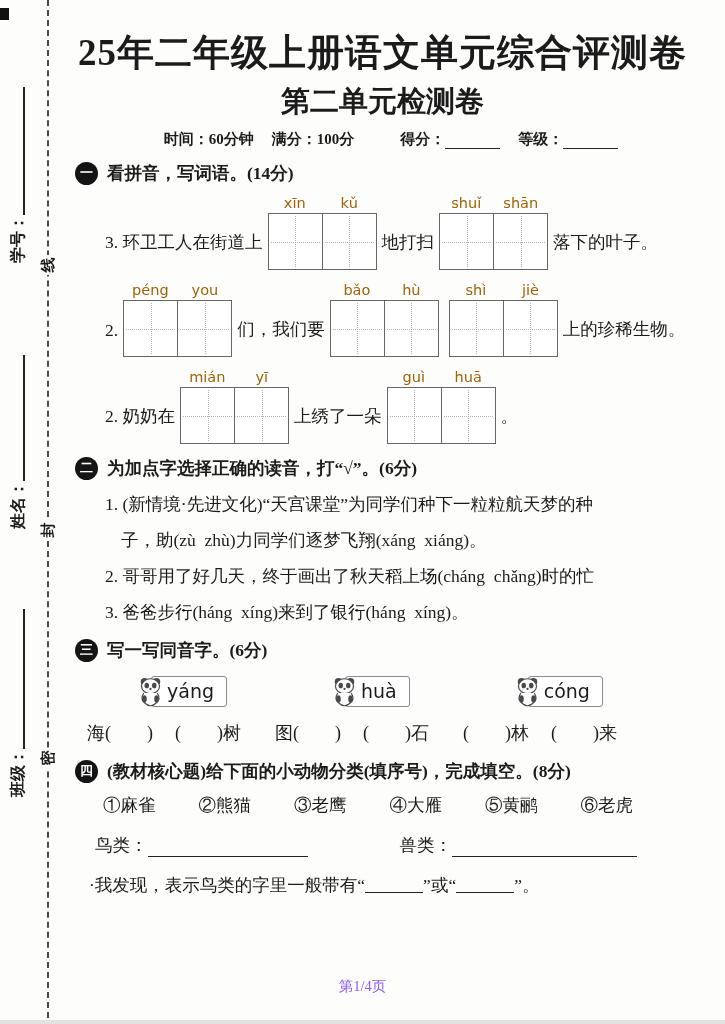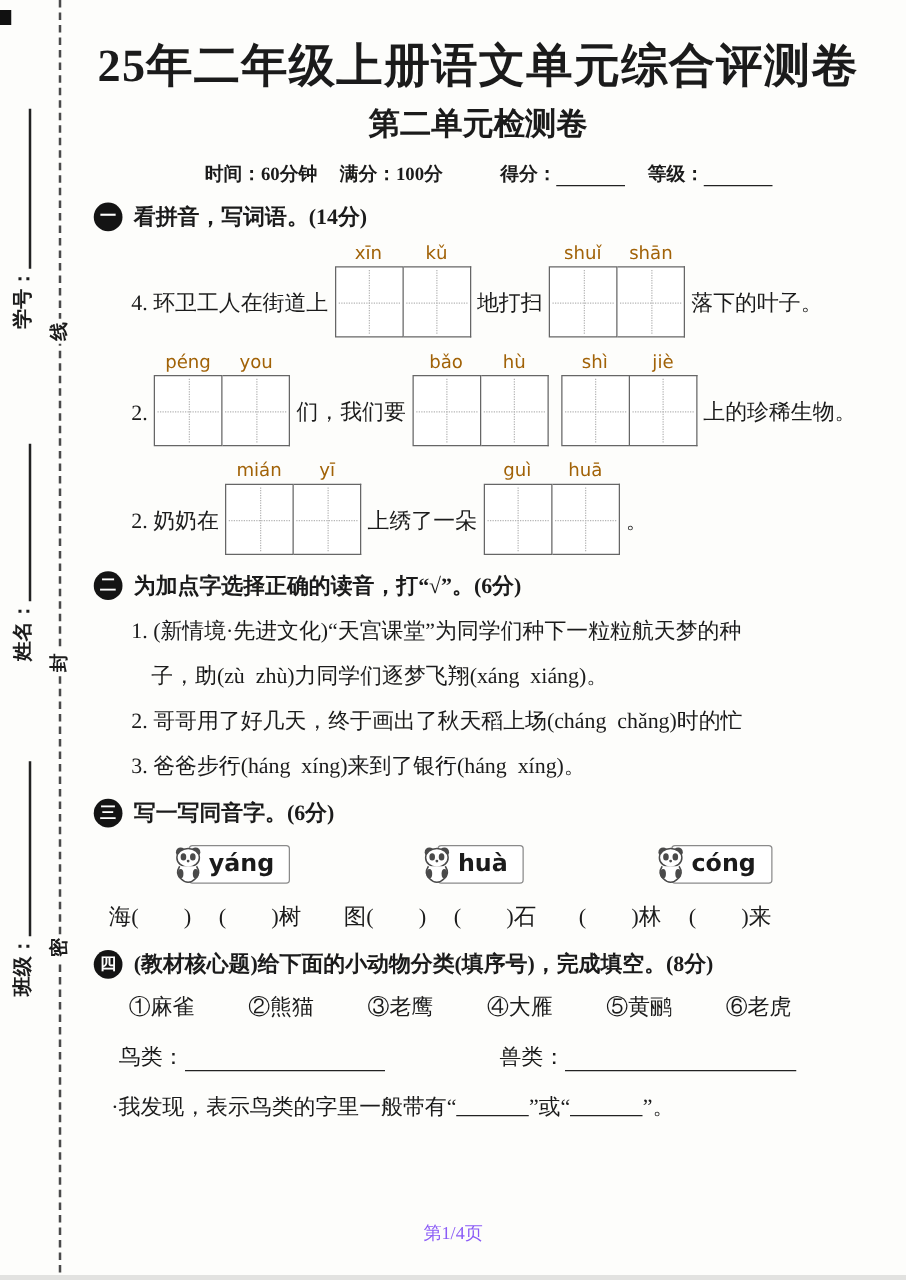--- a/index.html
+++ b/index.html
@@ -23,21 +23,21 @@
   .seal-char {
     position:absolute; left:38px; width:20px; height:20px; line-height:20px;
     text-align:center; transform:rotate(-90deg); background:#fdfdfb;
     font-size:15px; font-weight:bold;
   }
 
   
   .title { position:absolute; top:28px; left:55px; width:655px; text-align:center;
            font-size:37px; font-weight:bold; letter-spacing:1px; }
   .subtitle { position:absolute; top:82px; left:55px; width:655px; text-align:center;
-              font-size:25px; font-weight:bold; }
+              font-size:29px; font-weight:bold; }
   .info-row { position:absolute; top:130px; left:75px; width:632px;
               display:flex; justify-content:center; align-items:flex-end;
               font-size:15px; font-weight:bold; white-space:nowrap; }
   .info-row .gap-s { width:18px; } .info-row .gap-l { width:46px; }
   .blank { display:inline-block; border-bottom:1.6px solid #222; height:1em; vertical-align:-2px; }
   .w55 { width:55px; } .w60 { width:58px; } .w160 { width:160px; } .w185 { width:185px; }
 
   
   .content { position:absolute; left:75px; top:161px; width:634px; }
   .sec-header { display:flex; align-items:center; gap:9px; font-weight:bold; font-size:17.5px; margin-top:0; }
@@ -58,21 +58,21 @@
   .cell::after  { content:""; position:absolute; top:2px; bottom:2px; left:50%; border-left:1.3px dotted #b5b5b5; }
 
   
   .line { margin:0; padding-left:30px; font-size:17.5px; line-height:36px; white-space:nowrap; }
   .cont { padding-left:46px; }
   .dot-under { position:relative; }
   .dot-under::after { content:"\2022"; position:absolute; left:50%; bottom:-0.52em;
                       transform:translateX(-50%); font-size:0.62em; color:#111; }
 
   
-  .tags-row { display:flex; padding-left:62px; margin:14px 0 4px 0;font-weight:bold; }
+  .tags-row { display:flex; padding-left:62px; margin:14px 0 4px 0; }
   .tag { display:flex; align-items:center; }
   .tag + .tag { margin-left:104px; }
   .panda { flex:0 0 auto; position:relative; z-index:2; }
   .tag-box { border:1.5px solid #8a8a8a; border-radius:3px; background:#fff;
              padding:0 12px 1px 15px; margin-left:-13px;
              font-family:"DejaVu Sans","Liberation Sans",sans-serif; font-size:19px; line-height:28px; }
   .hblanks { display:flex; padding-left:12px; margin-top:14px; font-size:18px; white-space:nowrap; }
   .hblanks span + span { margin-left:22px; }
   .hblanks .cluster-gap { margin-left:34px; }
 
@@ -124,21 +124,21 @@
   </div>
 
   <div class="content">
 
     <div class="sec-header">
       <span class="badge">一</span>
       <span>看拼音，写词语。(14分)</span>
     </div>
 
     <div class="wrow" style="margin-top:8px;">
-      <span class="qtext">4. 环卫工人在街道上</span>
+      <span class="qtext">3. 环卫工人在街道上</span>
       <span class="pbox">
         <span class="pinyin">
             <span>xīn</span>
             <span>kǔ</span>
           </span>
         <span class="cells">
             <span class="cell"></span>
             <span class="cell"></span>
           </span>
       </span>

